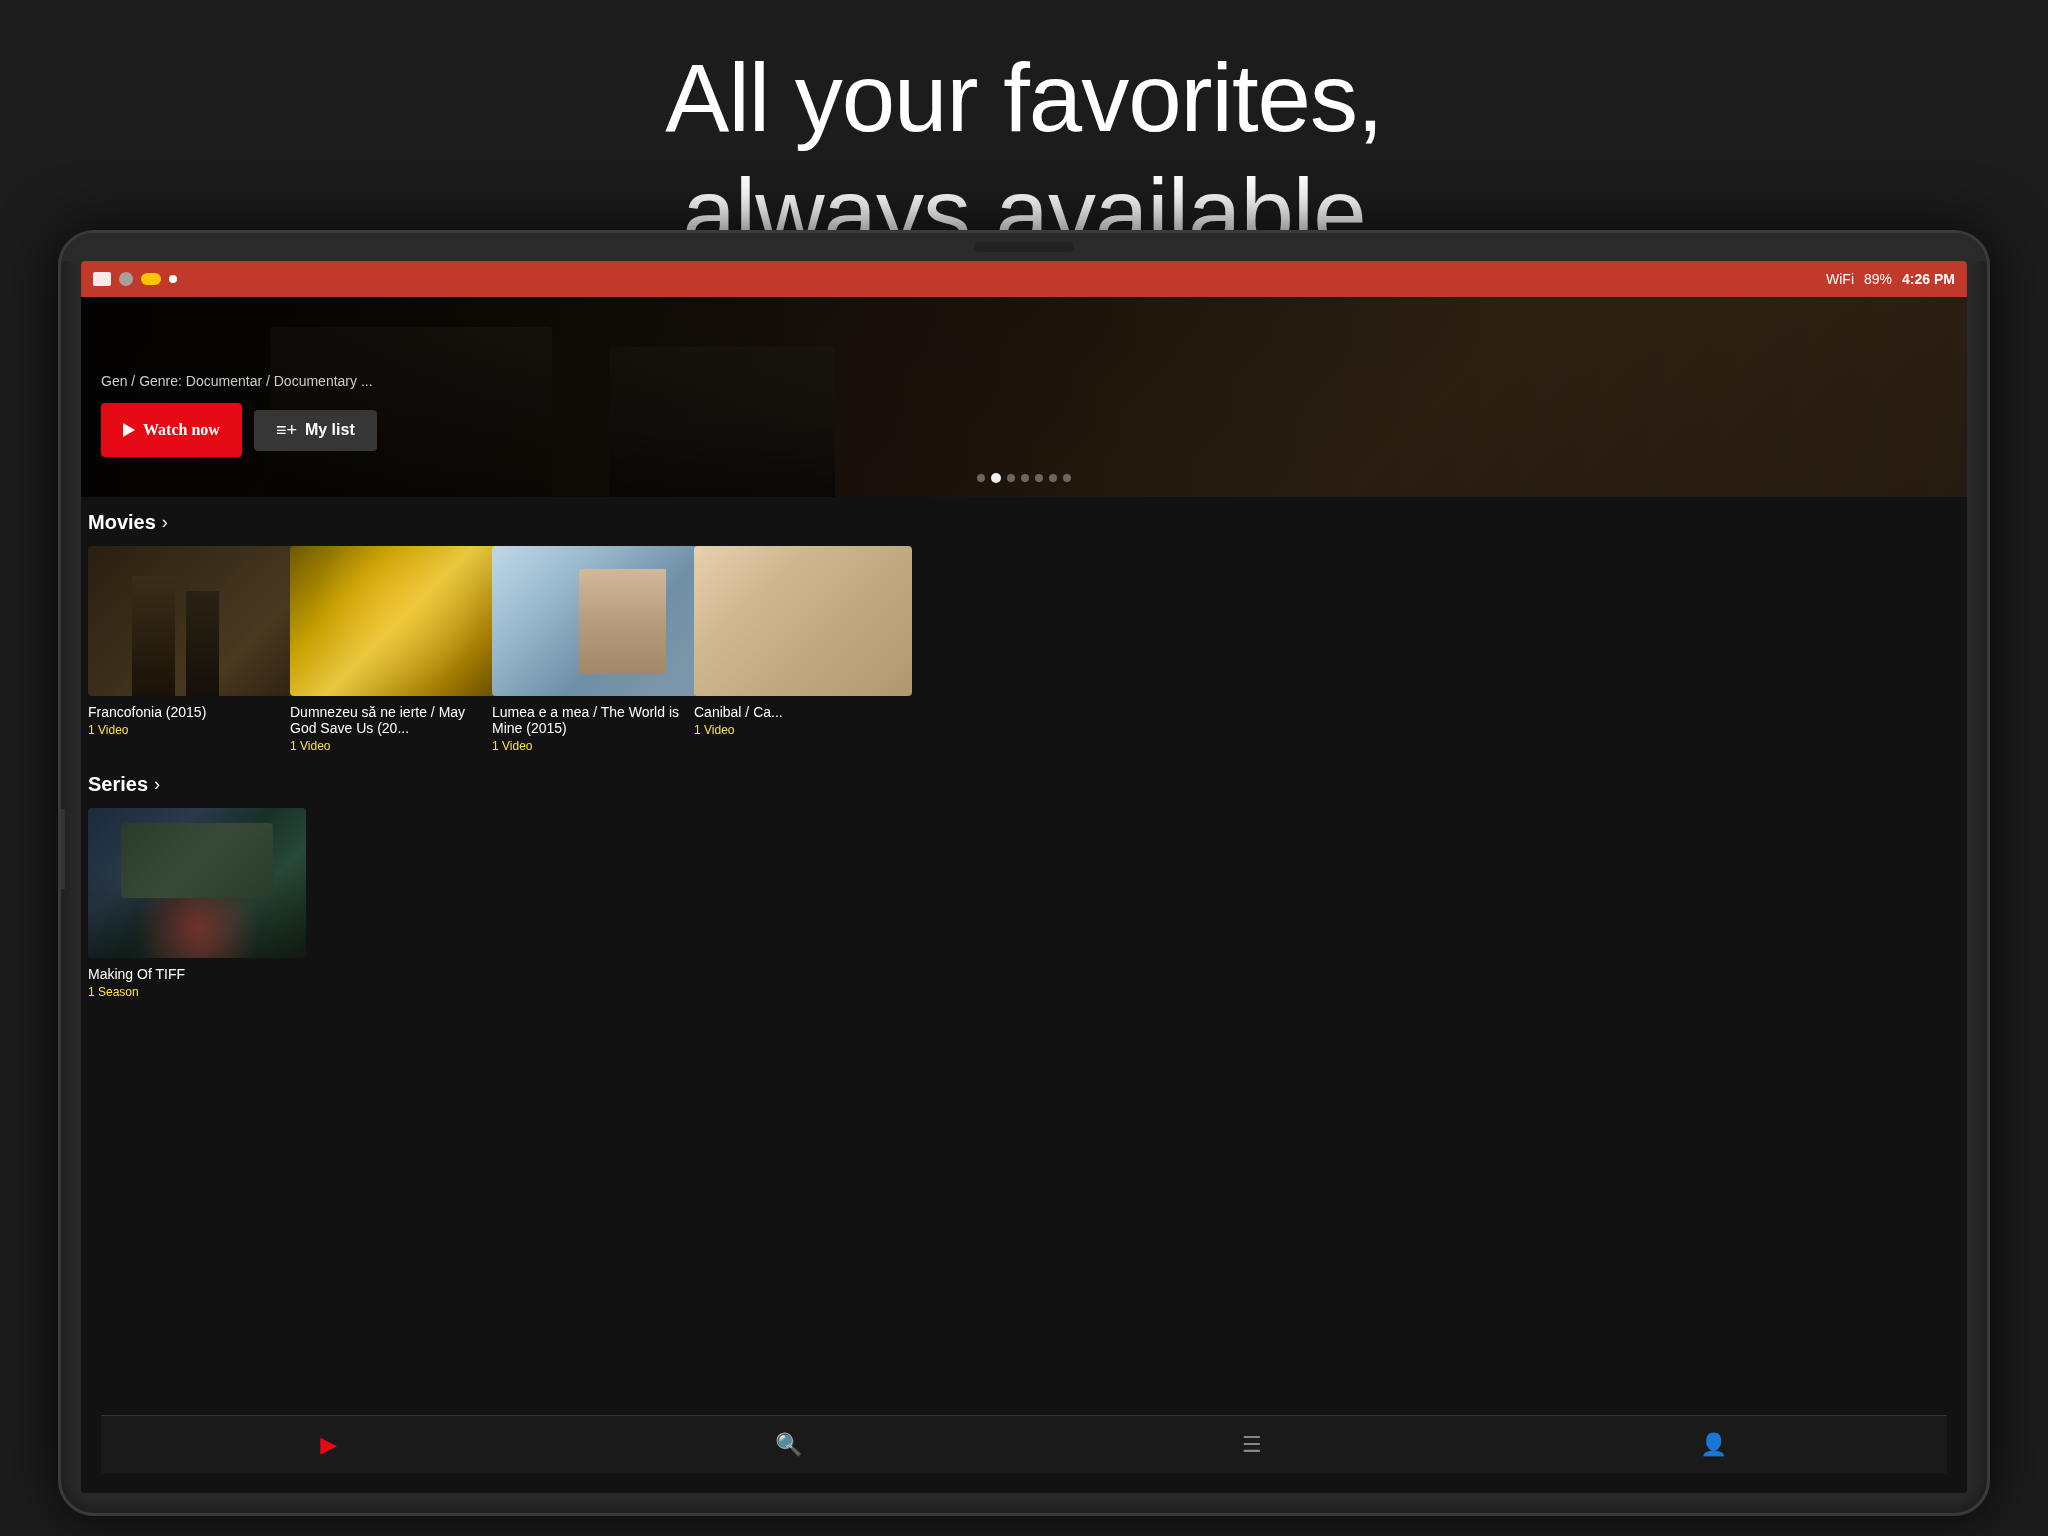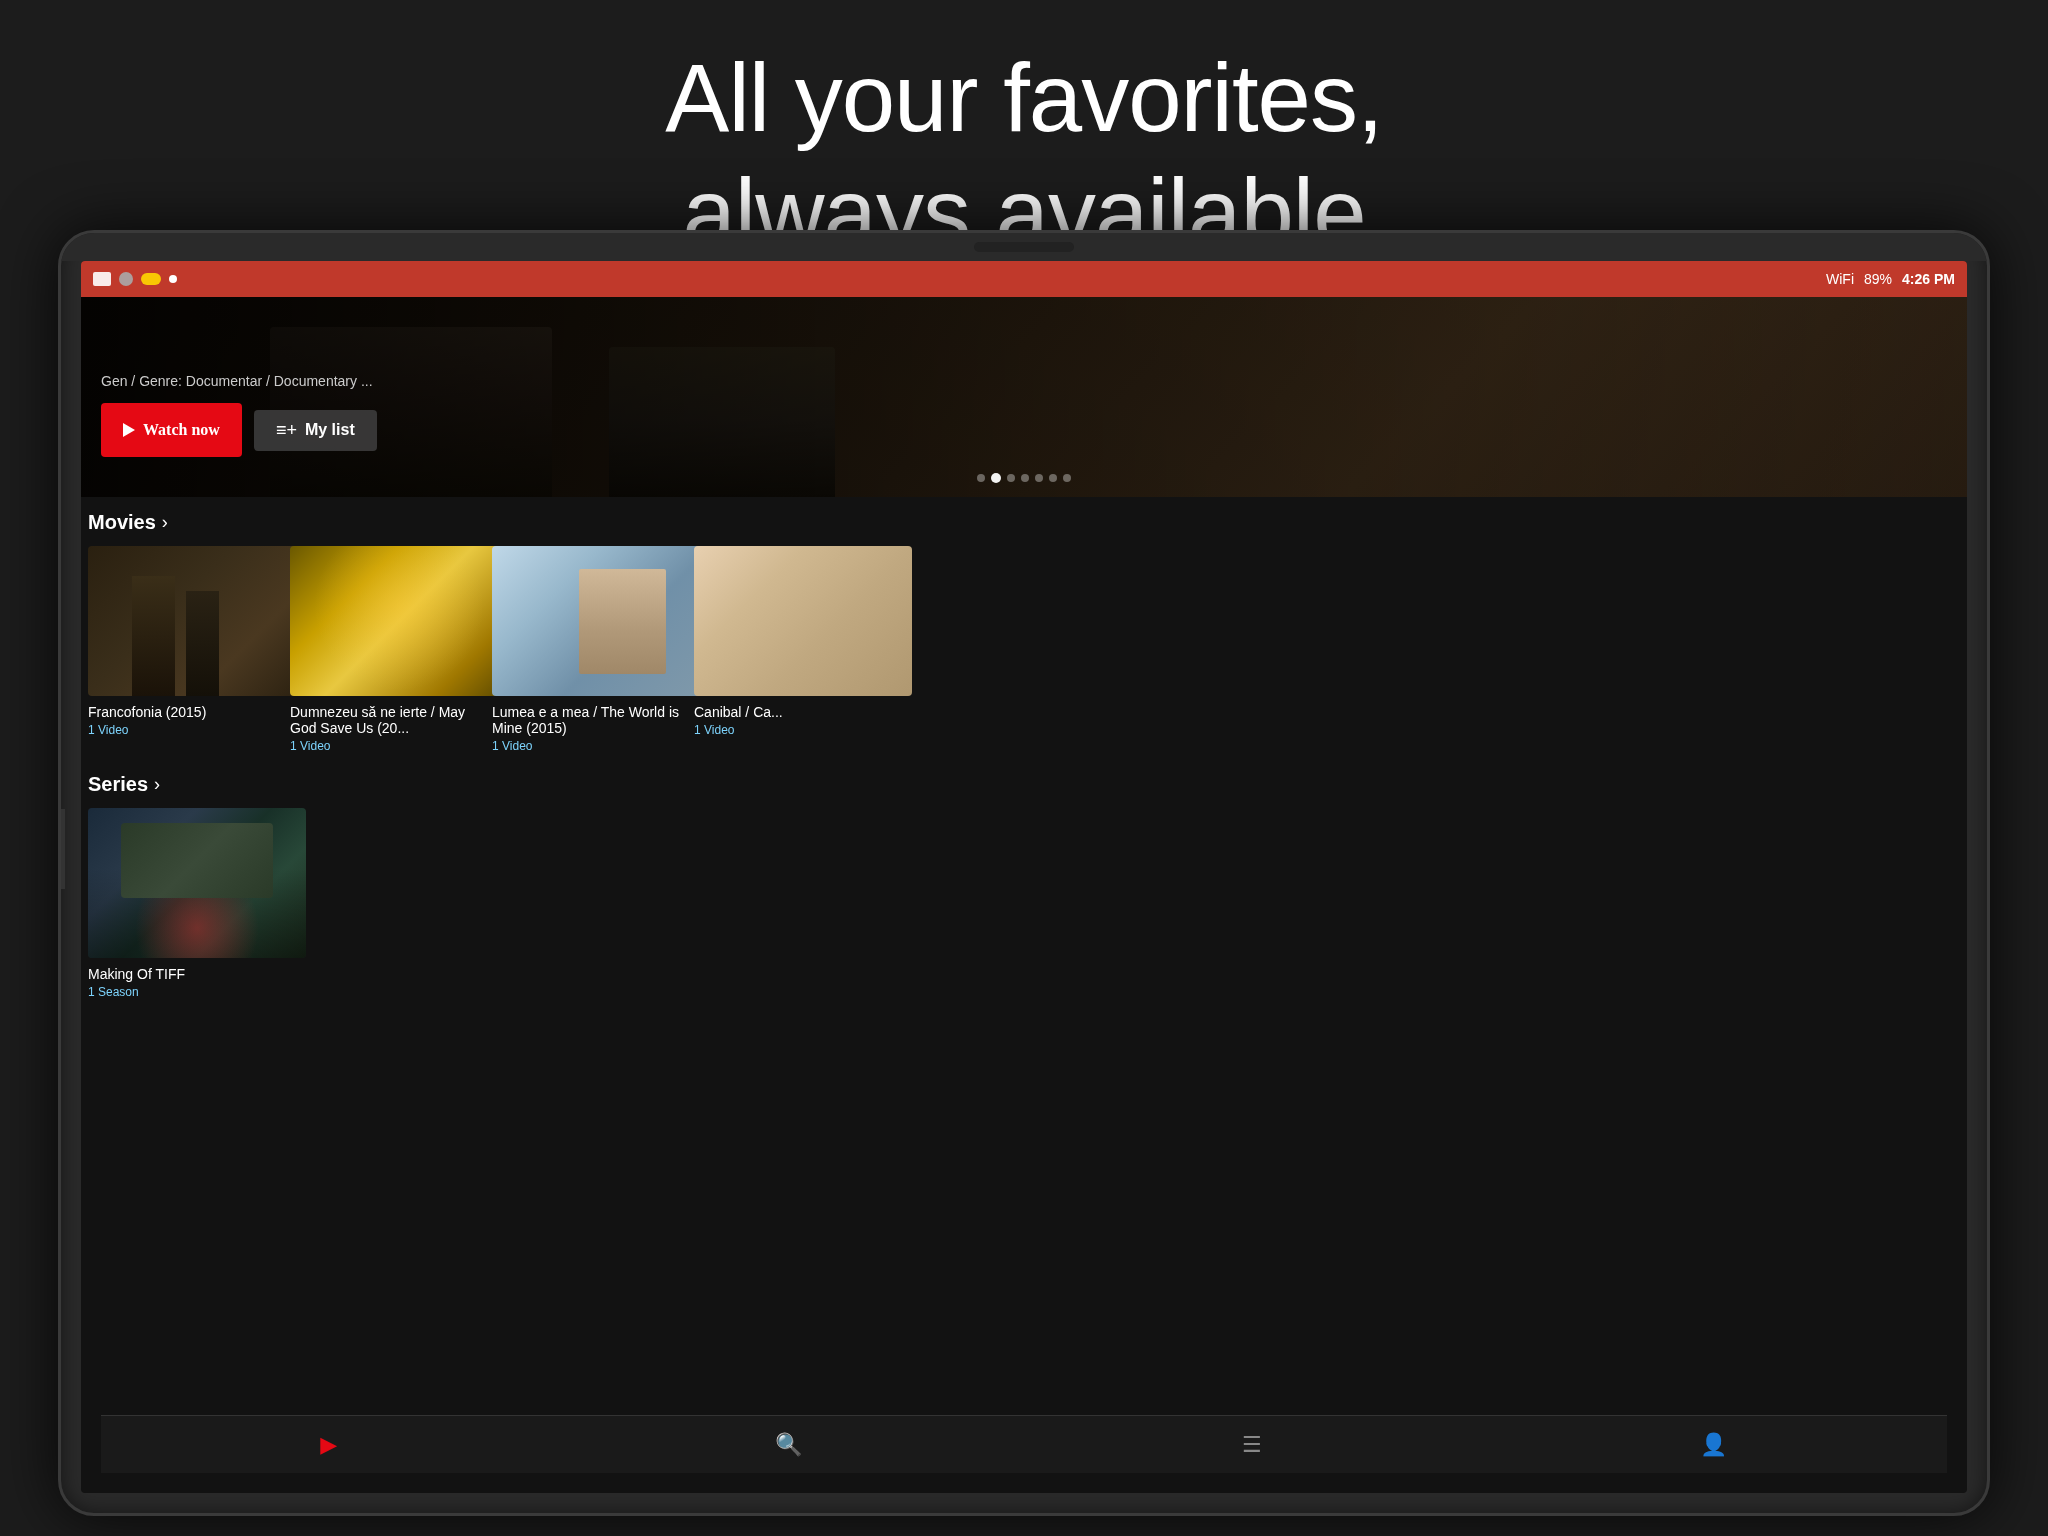--- a/index.html
+++ b/index.html
@@ -341,21 +341,21 @@
       background: linear-gradient(135deg, #e8d0b0 0%, #d0b890 30%, #c0a880 60%, #b09870 100%);
       position: relative;
     }
     .movie-title {
       color: #ffffff;
       font-size: 14px;
       font-weight: 500;
       margin-bottom: 3px;
     }
     .movie-meta {
-      color: #7dd3fc;
+      color: #fde047;
       font-size: 12px;
     }
 
     
     .series-card {
       width: 252px;
     }
     .series-thumb {
       width: 218px;
       height: 150px;

